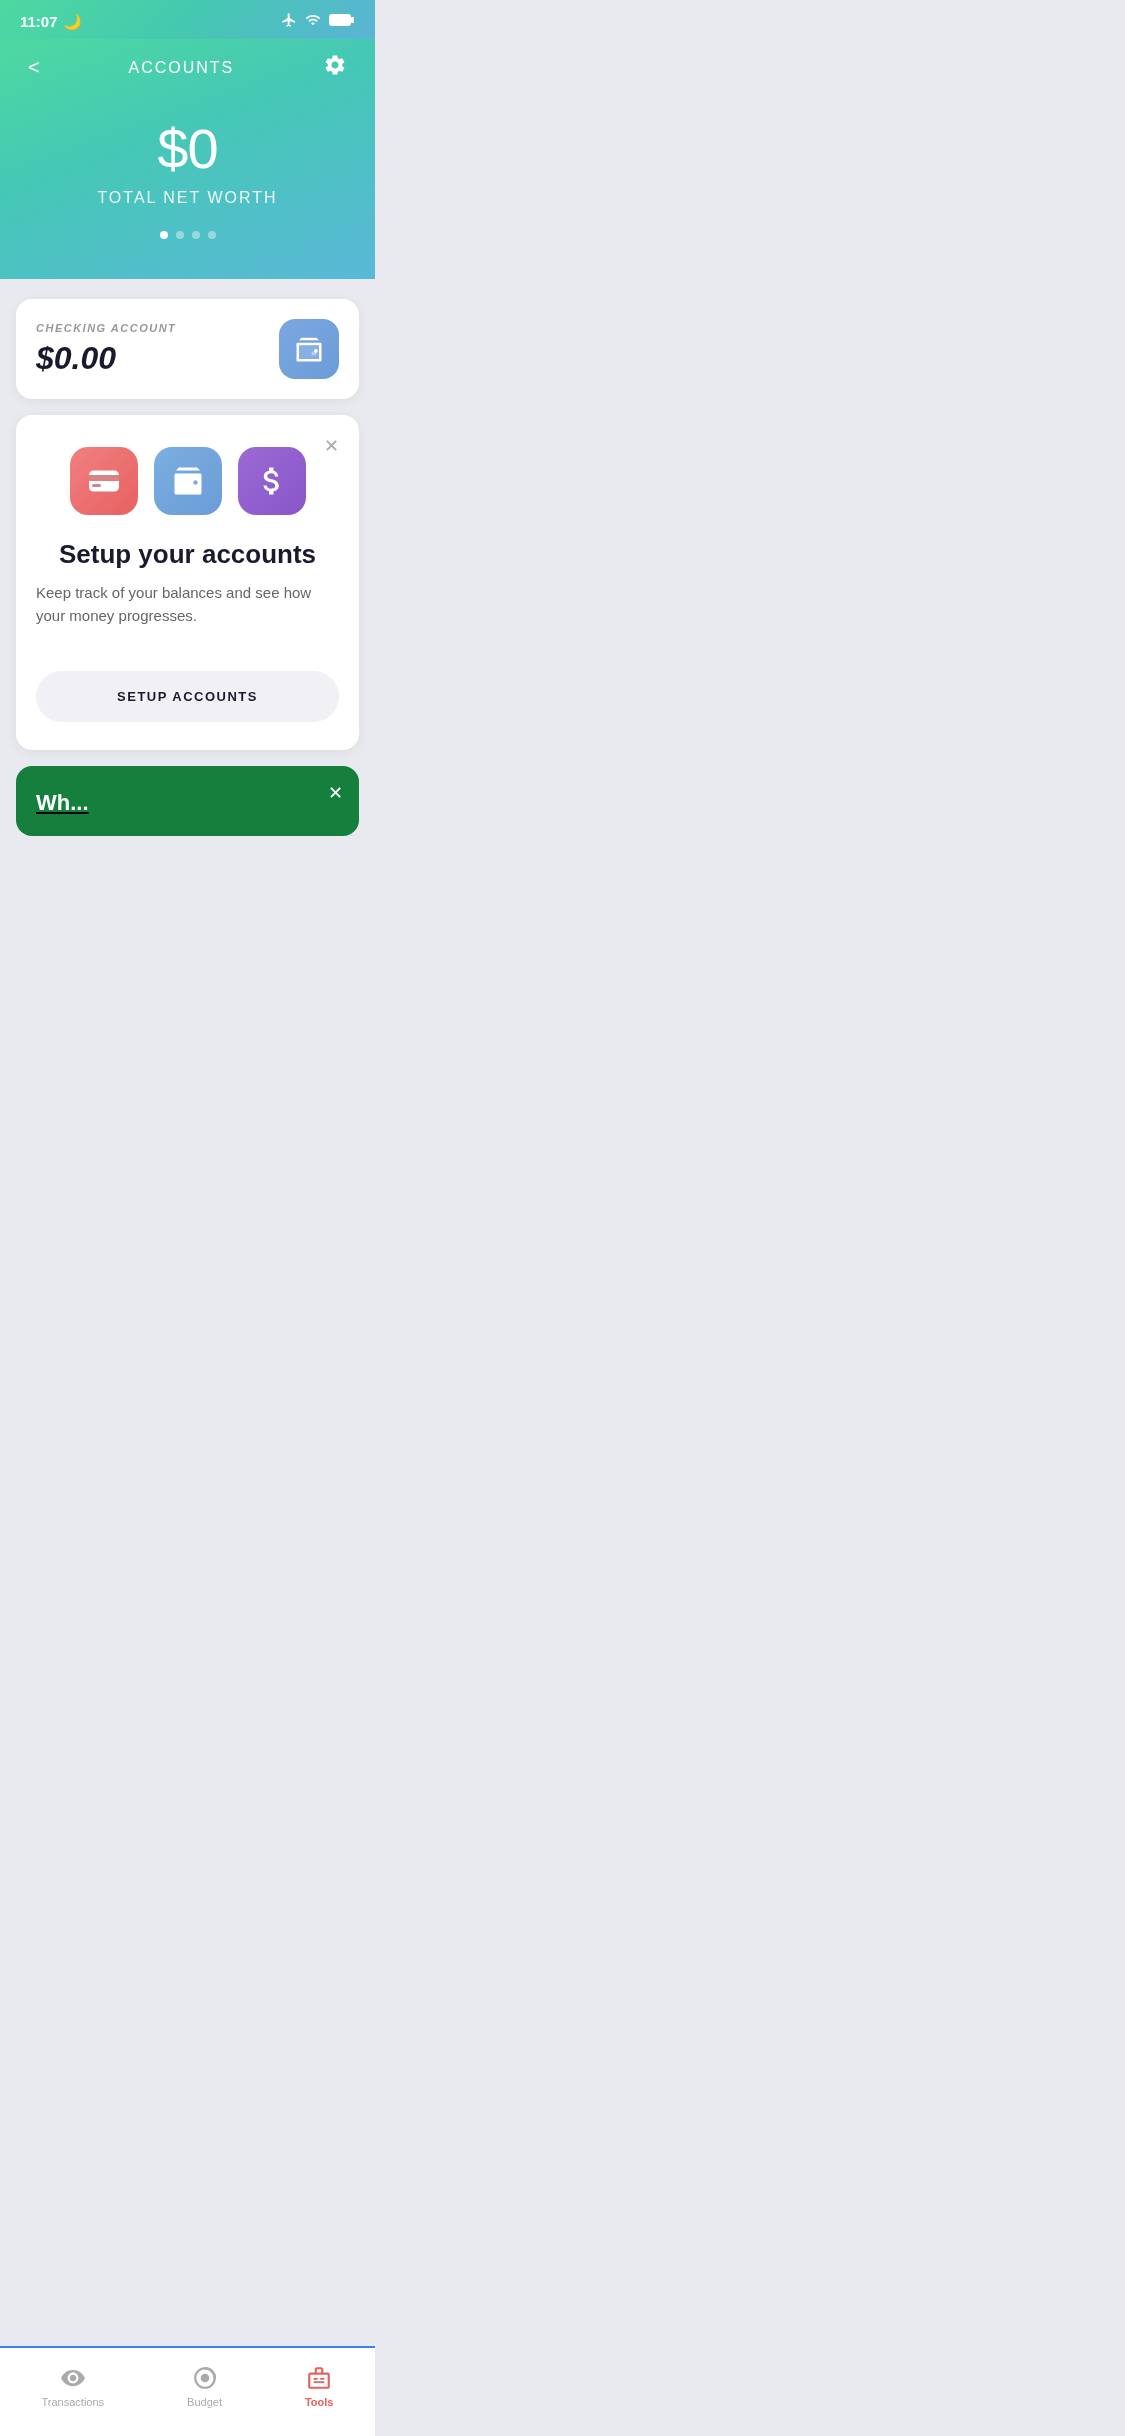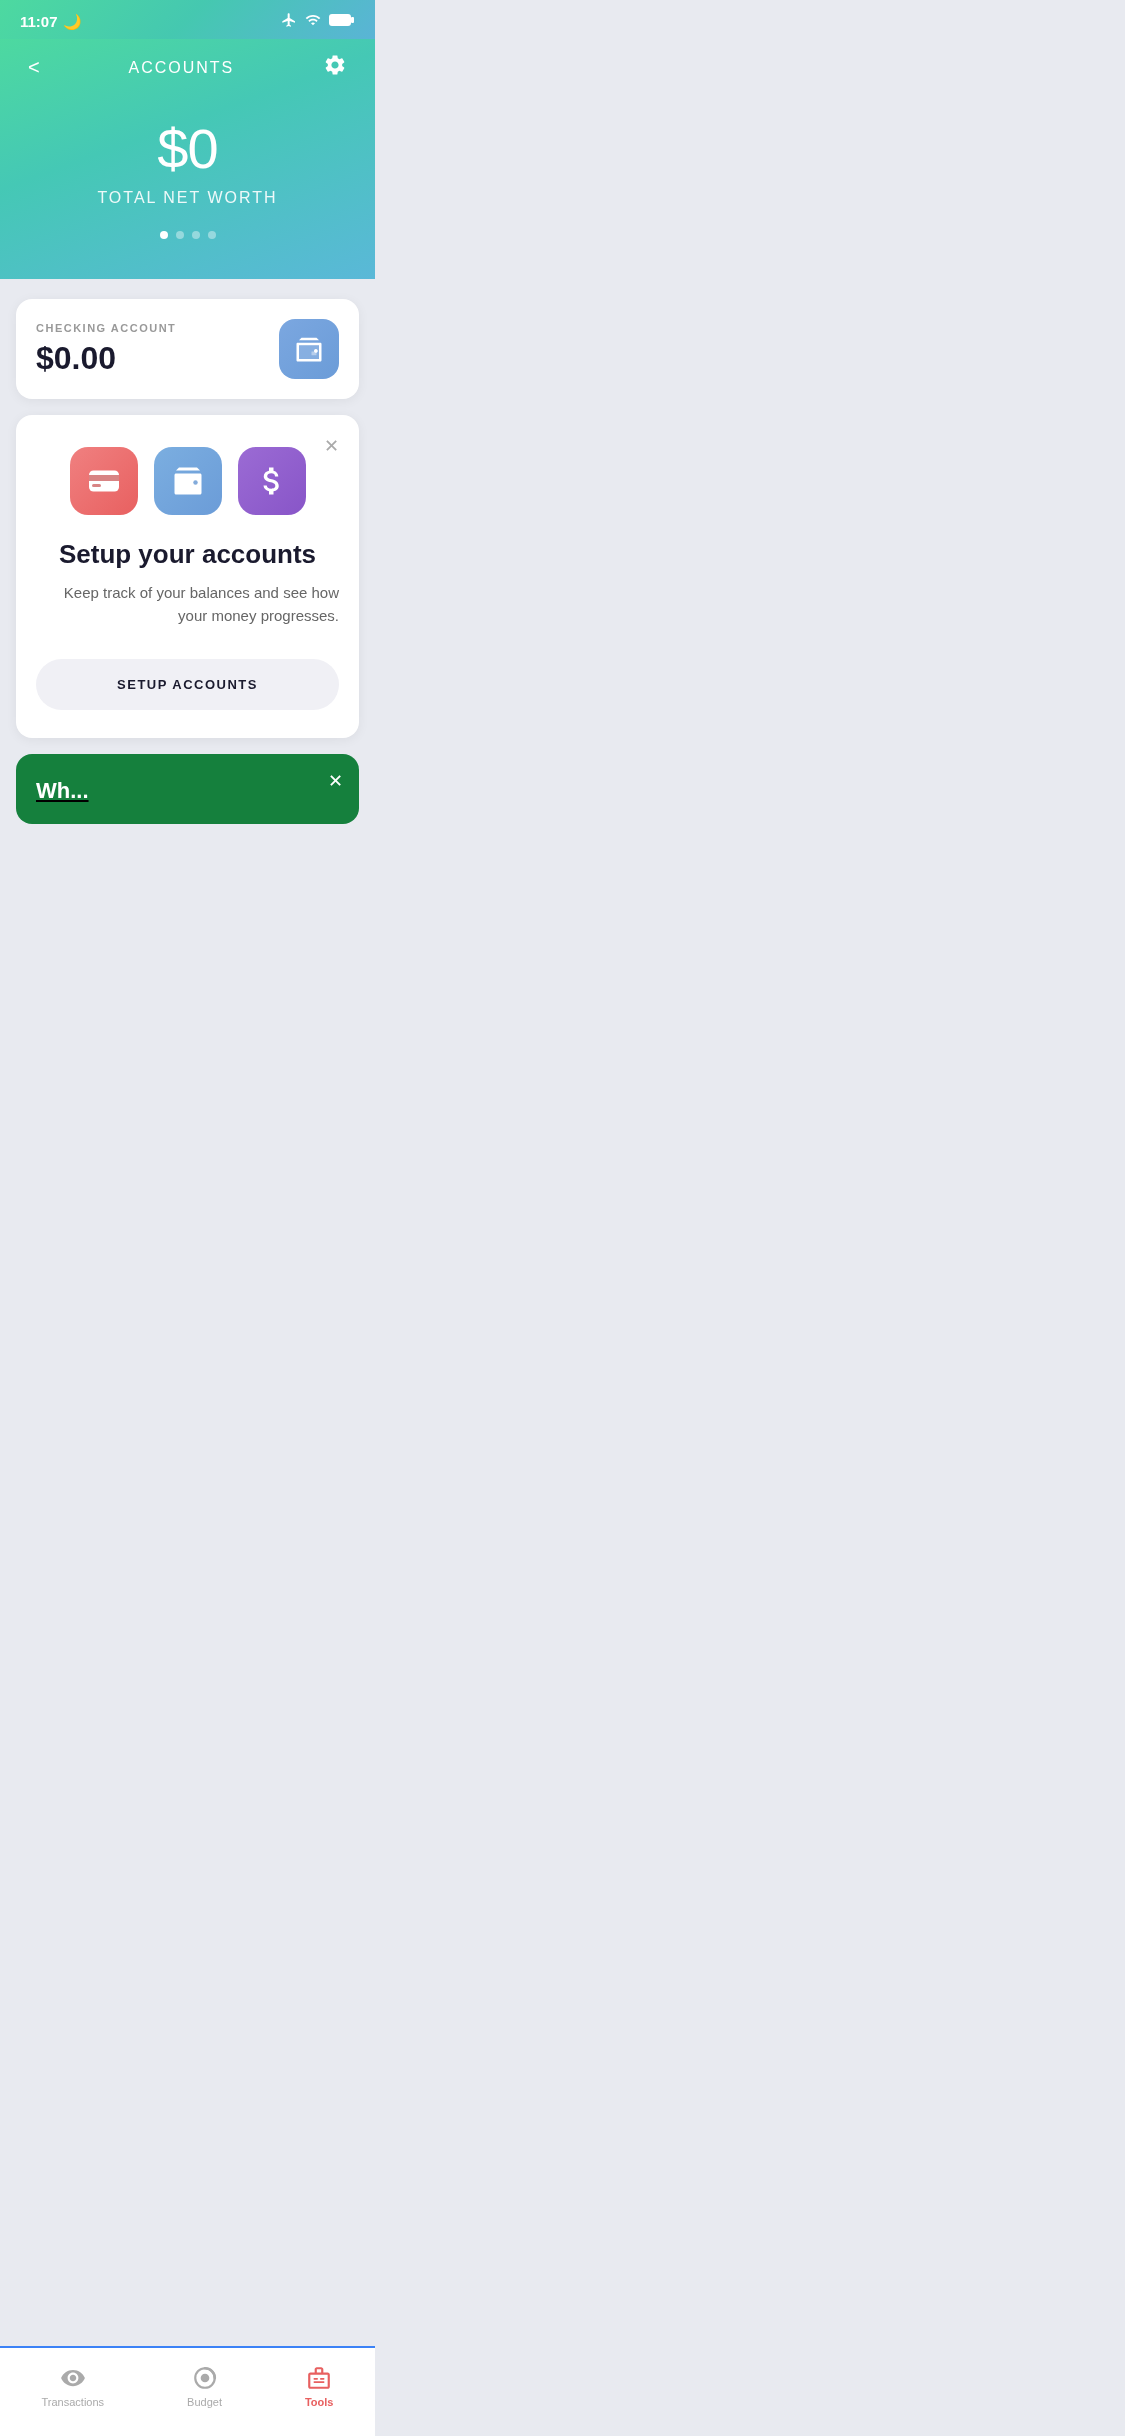--- a/index.html
+++ b/index.html
@@ -97,20 +97,21 @@
     .card {
       background: white;
       border-radius: 16px;
       padding: 20px 20px;
       box-shadow: 0 2px 12px rgba(0,0,0,0.06);
     }
     .checking-card {
       display: flex;
       justify-content: space-between;
       align-items: center;
+      font-style: italic;
     }
     .checking-info {}
     .checking-label {
       color: #999;
       font-size: 11px;
       font-weight: 600;
       letter-spacing: 1.5px;
       text-transform: uppercase;
       margin-bottom: 6px;
     }
@@ -176,25 +177,25 @@
       background: linear-gradient(135deg, #9b6bd4 0%, #8855c8 100%);
     }
     .setup-title {
       text-align: center;
       font-size: 26px;
       font-weight: 800;
       color: #1a1a2e;
       margin-bottom: 12px;
     }
     .setup-description {
-      text-align: right;
+      text-align: left;
       font-size: 15px;
       color: #666;
       line-height: 1.5;
-      margin-bottom: 32px;
+      margin-bottom: 44px;
     }
     .setup-accounts-btn {
       width: 100%;
       padding: 18px;
       background: #f0f0f5;
       border: none;
       border-radius: 30px;
       font-size: 13px;
       font-weight: 700;
       letter-spacing: 1.5px;

